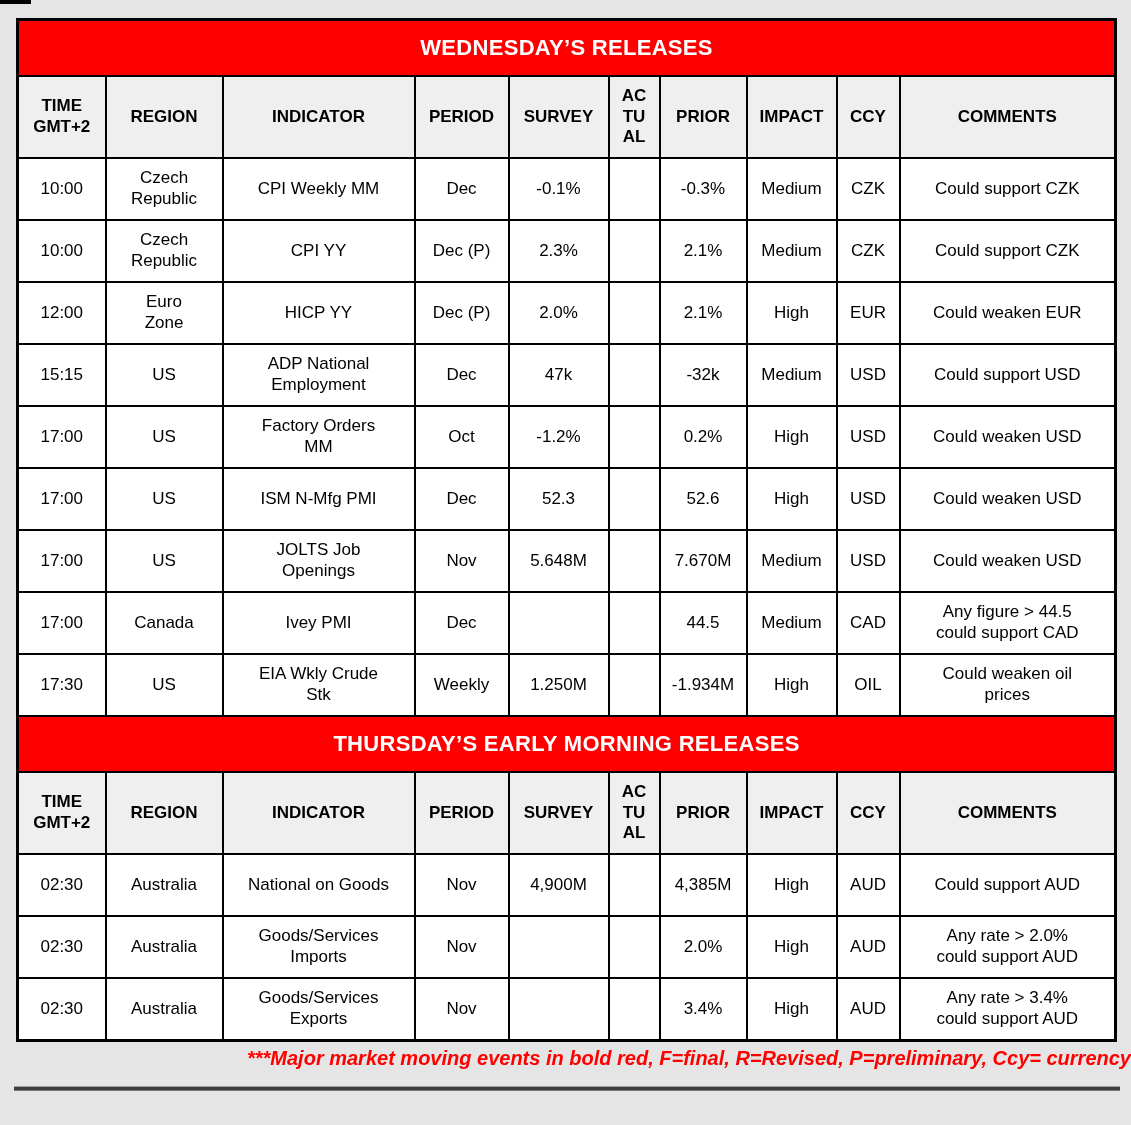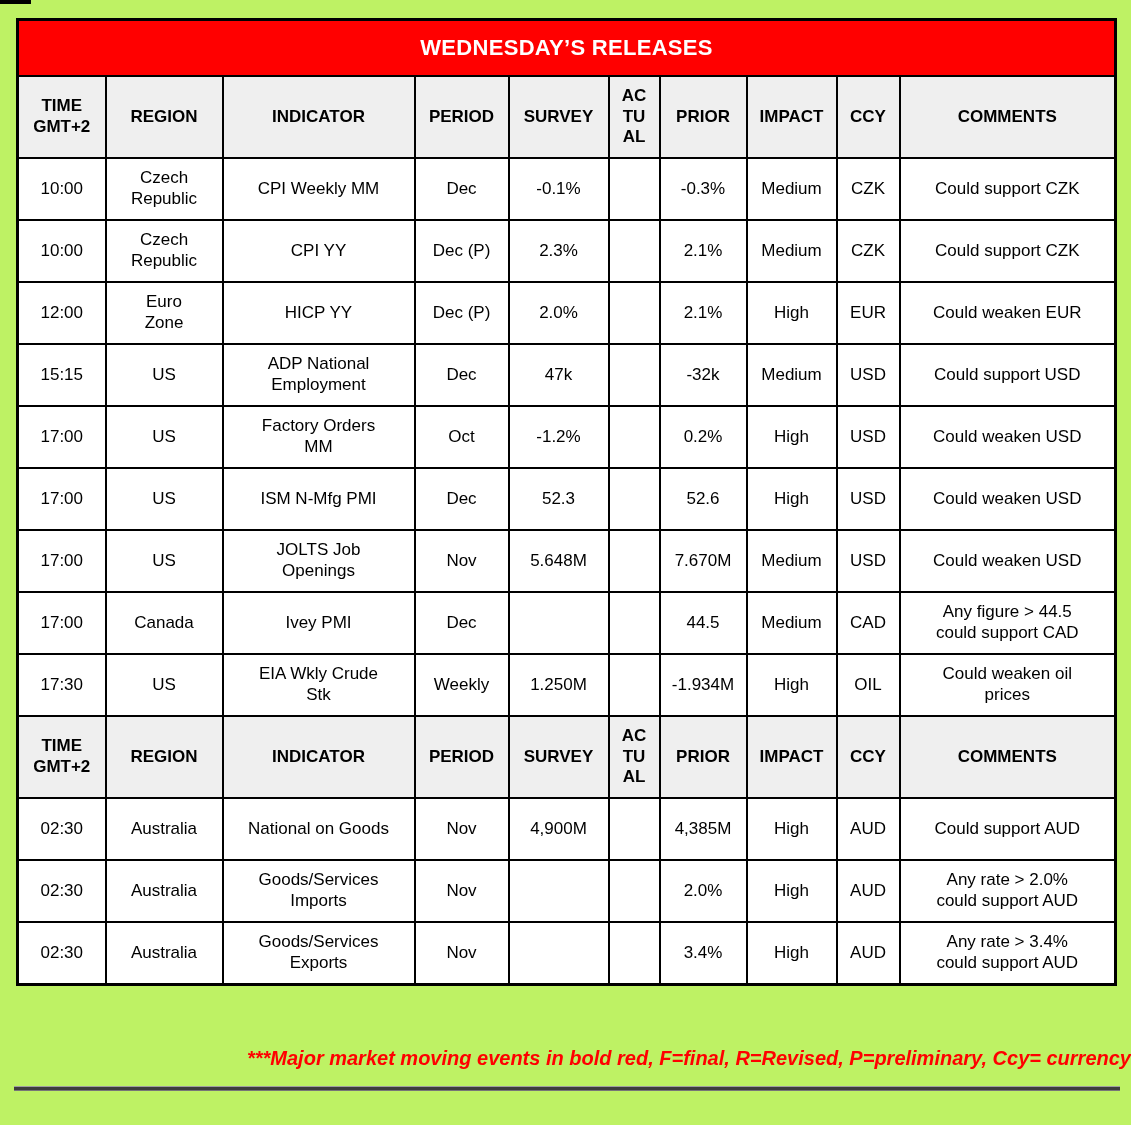--- a/index.html
+++ b/index.html
@@ -1,19 +1,19 @@
 <!DOCTYPE html>
 <html><head>
 <meta charset="utf-8">
 <style>
   html,body{margin:0;padding:0;background:#ffffff;}
   .sheet{
     position:relative;
     width:1131px;height:1125px;
-    background:#bef264;
+    background:#e5e5e5;
     font-family:"Liberation Sans", sans-serif;
     overflow:hidden;
   }
   .top-tick{
     position:absolute;left:0;top:0;width:31px;height:4px;background:#000000;
   }
   table.calendar{
     position:absolute;left:16px;top:18px;
     width:1098px;
     border-collapse:collapse;
@@ -224,20 +224,23 @@
 Stk</td>
           <td>Weekly</td>
           <td>1.250M</td>
           <td></td>
           <td>-1.934M</td>
           <td>High</td>
           <td>OIL</td>
           <td>Could weaken oil
 prices</td>
         </tr>
+        <tr class="banner">
+          <td colspan="10">THURSDAY’S EARLY MORNING RELEASES</td>
+        </tr>
         <tr class="cols">
           <td>TIME
 GMT+2</td>
           <td>REGION</td>
           <td>INDICATOR</td>
           <td>PERIOD</td>
           <td>SURVEY</td>
           <td>AC
 TU
 AL</td>

